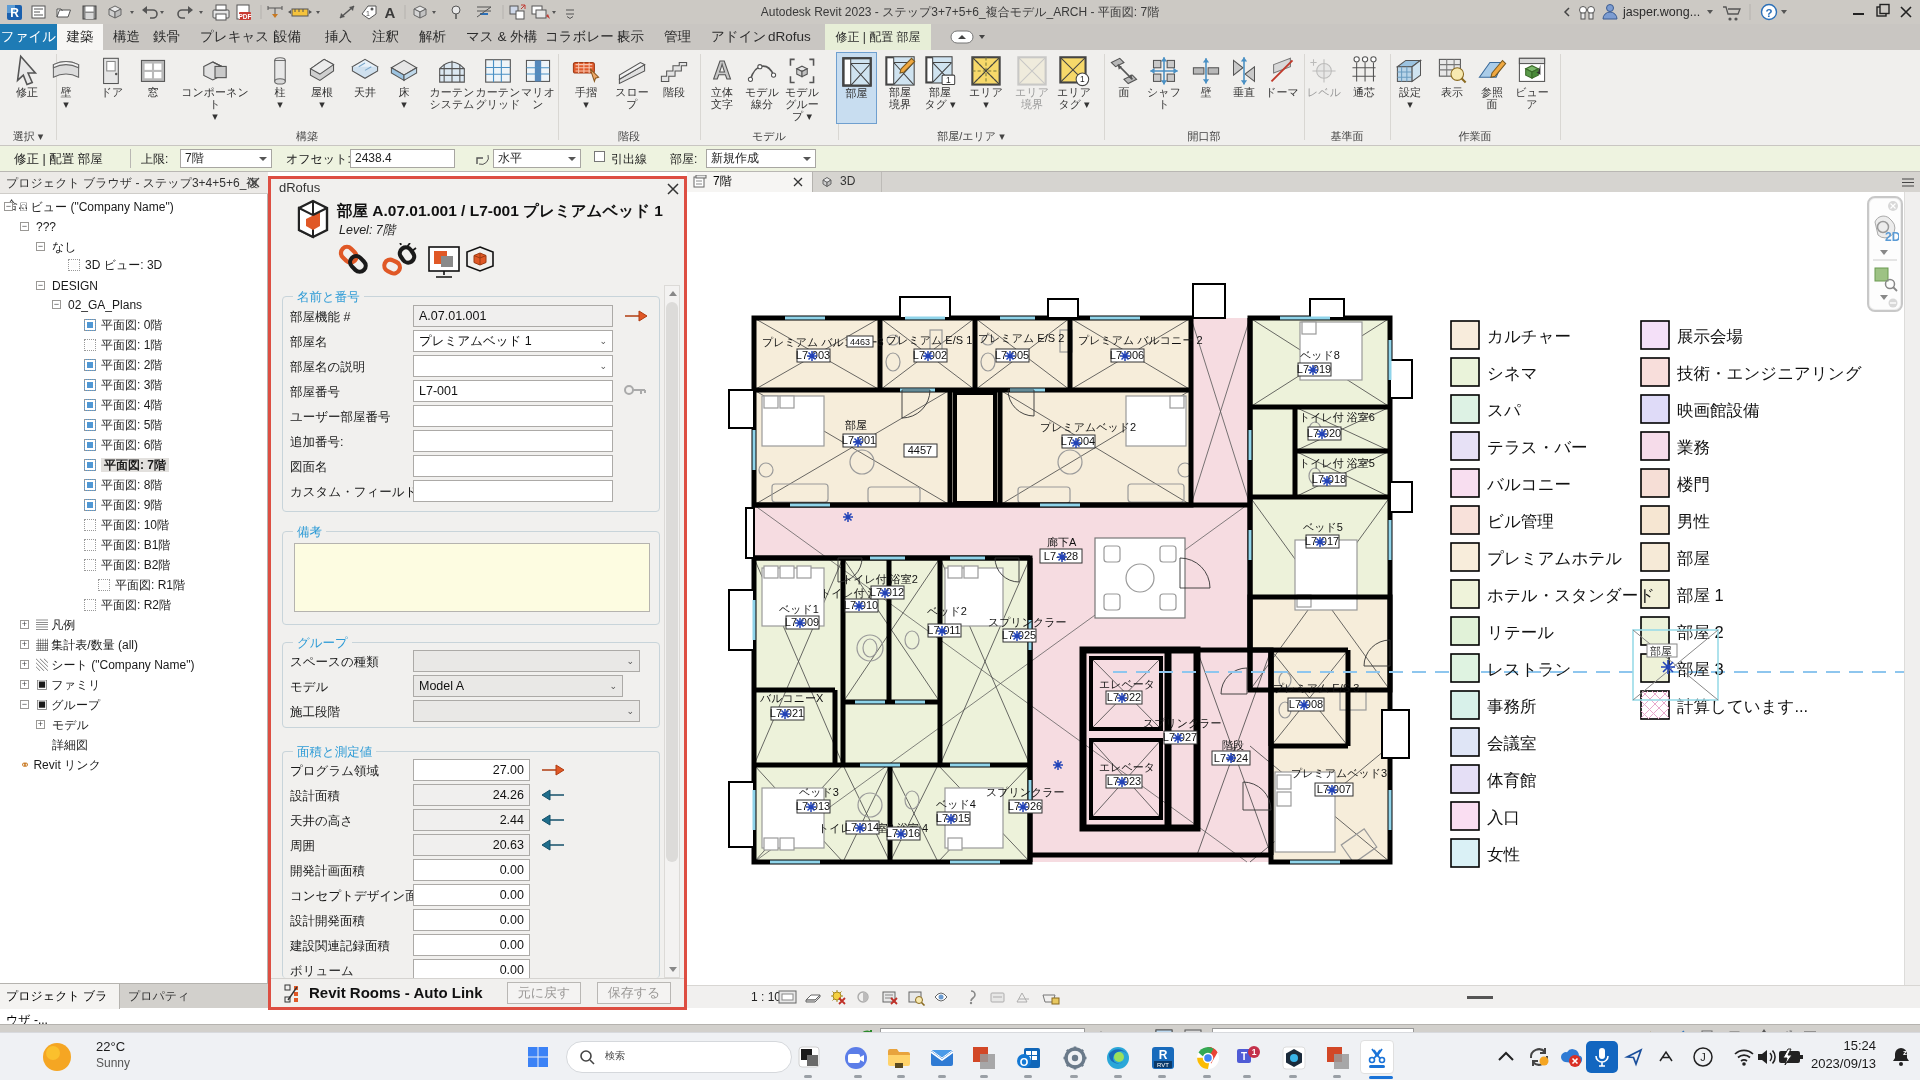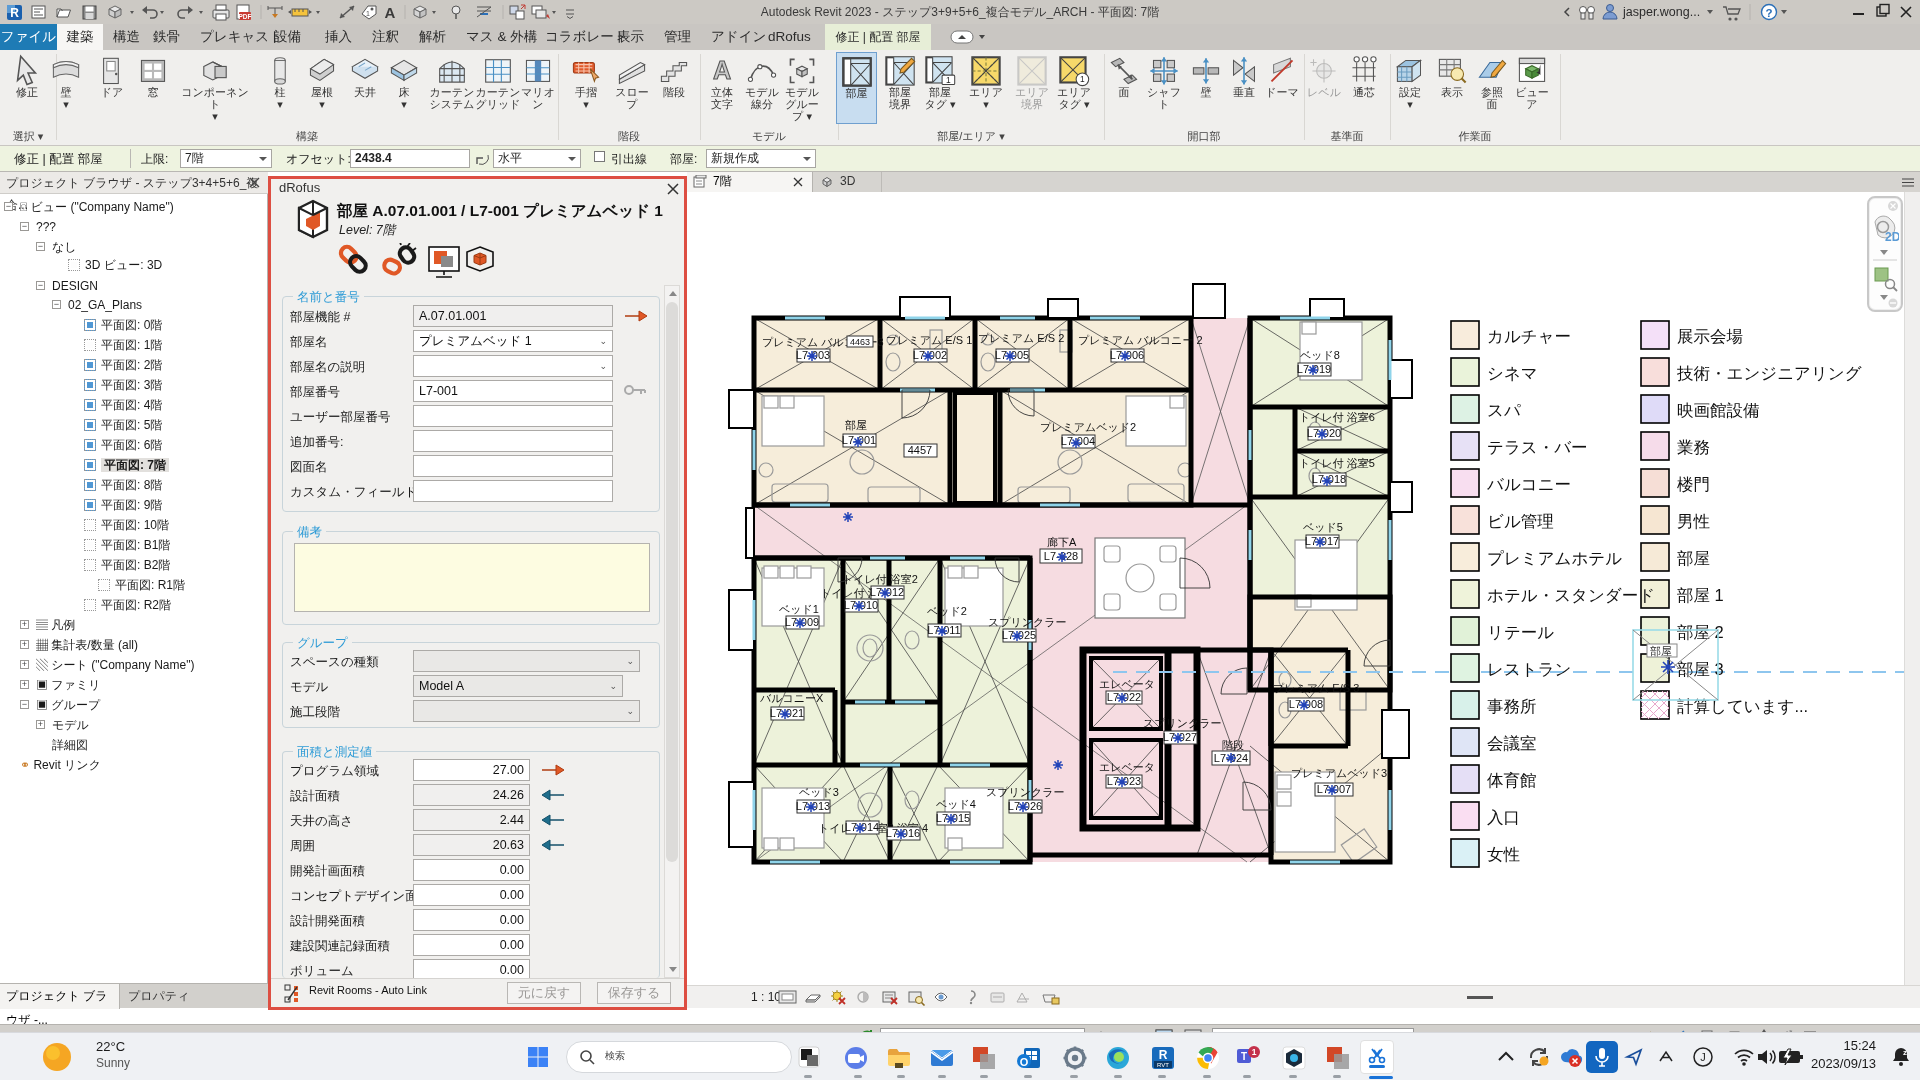--- a/index.html
+++ b/index.html
@@ -128,21 +128,21 @@
         <rect x="516" y="11" width="8" height="8" fill="#fff" stroke="#555"></rect>
         <path d="M521 9 l4-4 M521 5 h4 v4" stroke="#c03c34" fill="none"></path>
 
       <rect x="532" y="6" width="10" height="8" fill="#fff" stroke="#555"></rect>
         <rect x="536" y="10" width="10" height="8" fill="#e8e8e8" stroke="#555"></rect>
         <path d="M546 16 l4 3 -2-5 z" fill="#c03c34"></path>
       <path d="M552 11 l4 0 -2 3 z" fill="#555"></path>
       <path d="M566 10 h8 M566 14 h8 M570 7 l0 0" stroke="#555"></path>
         <path d="M567 16.5 l3 2 3-2" fill="none" stroke="#555"></path>
     </svg>
-    <div id="titletext" class="abs">Autodesk Revit 2023 - ステップ3+9+5+6_複合モデル_ARCH - 平面図: 7階</div>
+    <div id="titletext" class="abs">Autodesk Revit 2023 - ステップ3+7+5+6_複合モデル_ARCH - 平面図: 7階</div>
     <svg class="abs" style="left:1555px;top:0" width="365" height="24" viewBox="0 0 365 24">
       <path d="M14 8 l-4 4 4 4" fill="none" stroke="#444" stroke-width="1.5"></path>
       <circle cx="28" cy="10" r="3.5" fill="#fff" stroke="#555"></circle>
         <circle cx="36" cy="10" r="3.5" fill="#fff" stroke="#555"></circle>
         <rect x="26" y="13" width="4" height="6" fill="#e8e8e8" stroke="#555"></rect>
         <rect x="34" y="13" width="4" height="6" fill="#e8e8e8" stroke="#555"></rect>
       <circle cx="55" cy="8" r="3.5" fill="#7c9cd1" stroke="#3c5c91"></circle>
         <path d="M48 19 a7 7 0 0 1 14 0 z" fill="#7c9cd1" stroke="#3c5c91"></path>
       <text x="68" y="16" font-size="12.5" fill="#2b2b2b">jasper.wong...</text>
       <path d="M152 10 l6 0 -3 4 z" fill="#555"></path>
@@ -389,21 +389,21 @@
         </svg>ビューア</div>
     <div class="grplabel" style="left:1390px;width:170px;">作業面</div>
     <div class="gsep" style="left:1560px;"></div>
   </div>
   <div id="optbar" class="abs">
     <div class="abs" style="left:14px;top:5px;font-size:12.5px;">修正 | 配置 部屋</div>
     <div class="abs" style="left:130px;top:3px;width:1px;height:19px;background:#b9b7b3;"></div>
     <div class="abs" style="left:141px;top:5px;">上限:</div>
     <div class="obx obsel" style="left:180px;width:92px;background:#fff;">7階</div>
     <div class="abs" style="left:286px;top:5px;">オフセット:</div>
-    <div class="obx" style="left:350px;width:120px;font-weight:bold;">2438.4</div>
+    <div class="obx" style="left:350px;width:105px;">2438.4</div>
     <svg class="abs" style="left:475px;top:5px" width="16" height="16" viewBox="0 0 16 16">
         <path d="M2 13 V7 h6" fill="none" stroke="#555" stroke-width="1.4"></path>
         <path d="M4 13 a7 7 0 0 0 9-9" fill="none" stroke="#555"></path>
       </svg>
     <div class="obx obsel" style="left:493px;width:88px;">水平</div>
     <div class="abs" style="left:594px;top:5px;width:11px;height:11px;border:1px solid #777;background:#fff;"></div>
     <div class="abs" style="left:611px;top:5px;">引出線</div>
     <div class="abs" style="left:670px;top:5px;">部屋:</div>
     <div class="obx obsel" style="left:706px;width:110px;">新規作成</div>
   </div>
@@ -1039,21 +1039,21 @@
 
       <div class="abs" style="left:0;top:799px;width:413px;height:29px;background:#f1f0ee;border-top:1px solid #d5d3d0;">
         <svg class="abs" style="left:13px;top:5px" width="18" height="20" viewBox="0 0 18 20">
           <rect x="1" y="1" width="5" height="5" fill="none" stroke="#333"></rect>
             <rect x="1" y="13" width="5" height="5" fill="none" stroke="#333"></rect>
           <rect x="10" y="2" width="4" height="4" fill="#e05826"></rect>
             <rect x="10" y="8" width="4" height="4" fill="#e05826"></rect>
             <rect x="10" y="14" width="4" height="4" fill="#e05826"></rect>
           <path d="M4 16 L13 3" stroke="#333" stroke-width="1.4"></path>
         </svg>
-        <div class="abs" style="left:38px;top:5px;font-size:11px;font-weight:normal;color:#111;">Revit Rooms - Auto Link</div>
+        <div class="abs" style="left:38px;top:5px;font-size:15px;font-weight:bold;color:#111;">Revit Rooms - Auto Link</div>
         <div class="abs" style="left:236px;top:3px;width:74px;height:22px;background:#f4f3f2;border:1px solid #b9b7b4;color:#9a9896;font-size:13px;text-align:center;line-height:20px;">元に戻す</div>
         <div class="abs" style="left:326px;top:3px;width:74px;height:22px;background:#f4f3f2;border:1px solid #b9b7b4;color:#9a9896;font-size:13px;text-align:center;line-height:20px;">保存する</div>
       </div>
     </div>
   </div>
   <div id="statusbar" class="abs">
     <div class="abs" style="left:8px;top:5px;">クリックして部屋を配置</div>
     <svg class="abs" style="left:858px;top:3px" width="18" height="18" viewBox="0 0 18 18">
         <path d="M3 9 a6 6 0 0 1 10-4" fill="none" stroke="#2a8a2a" stroke-width="2"></path>
         <path d="M13 2 v4 h-4" fill="none" stroke="#2a8a2a" stroke-width="2"></path>

